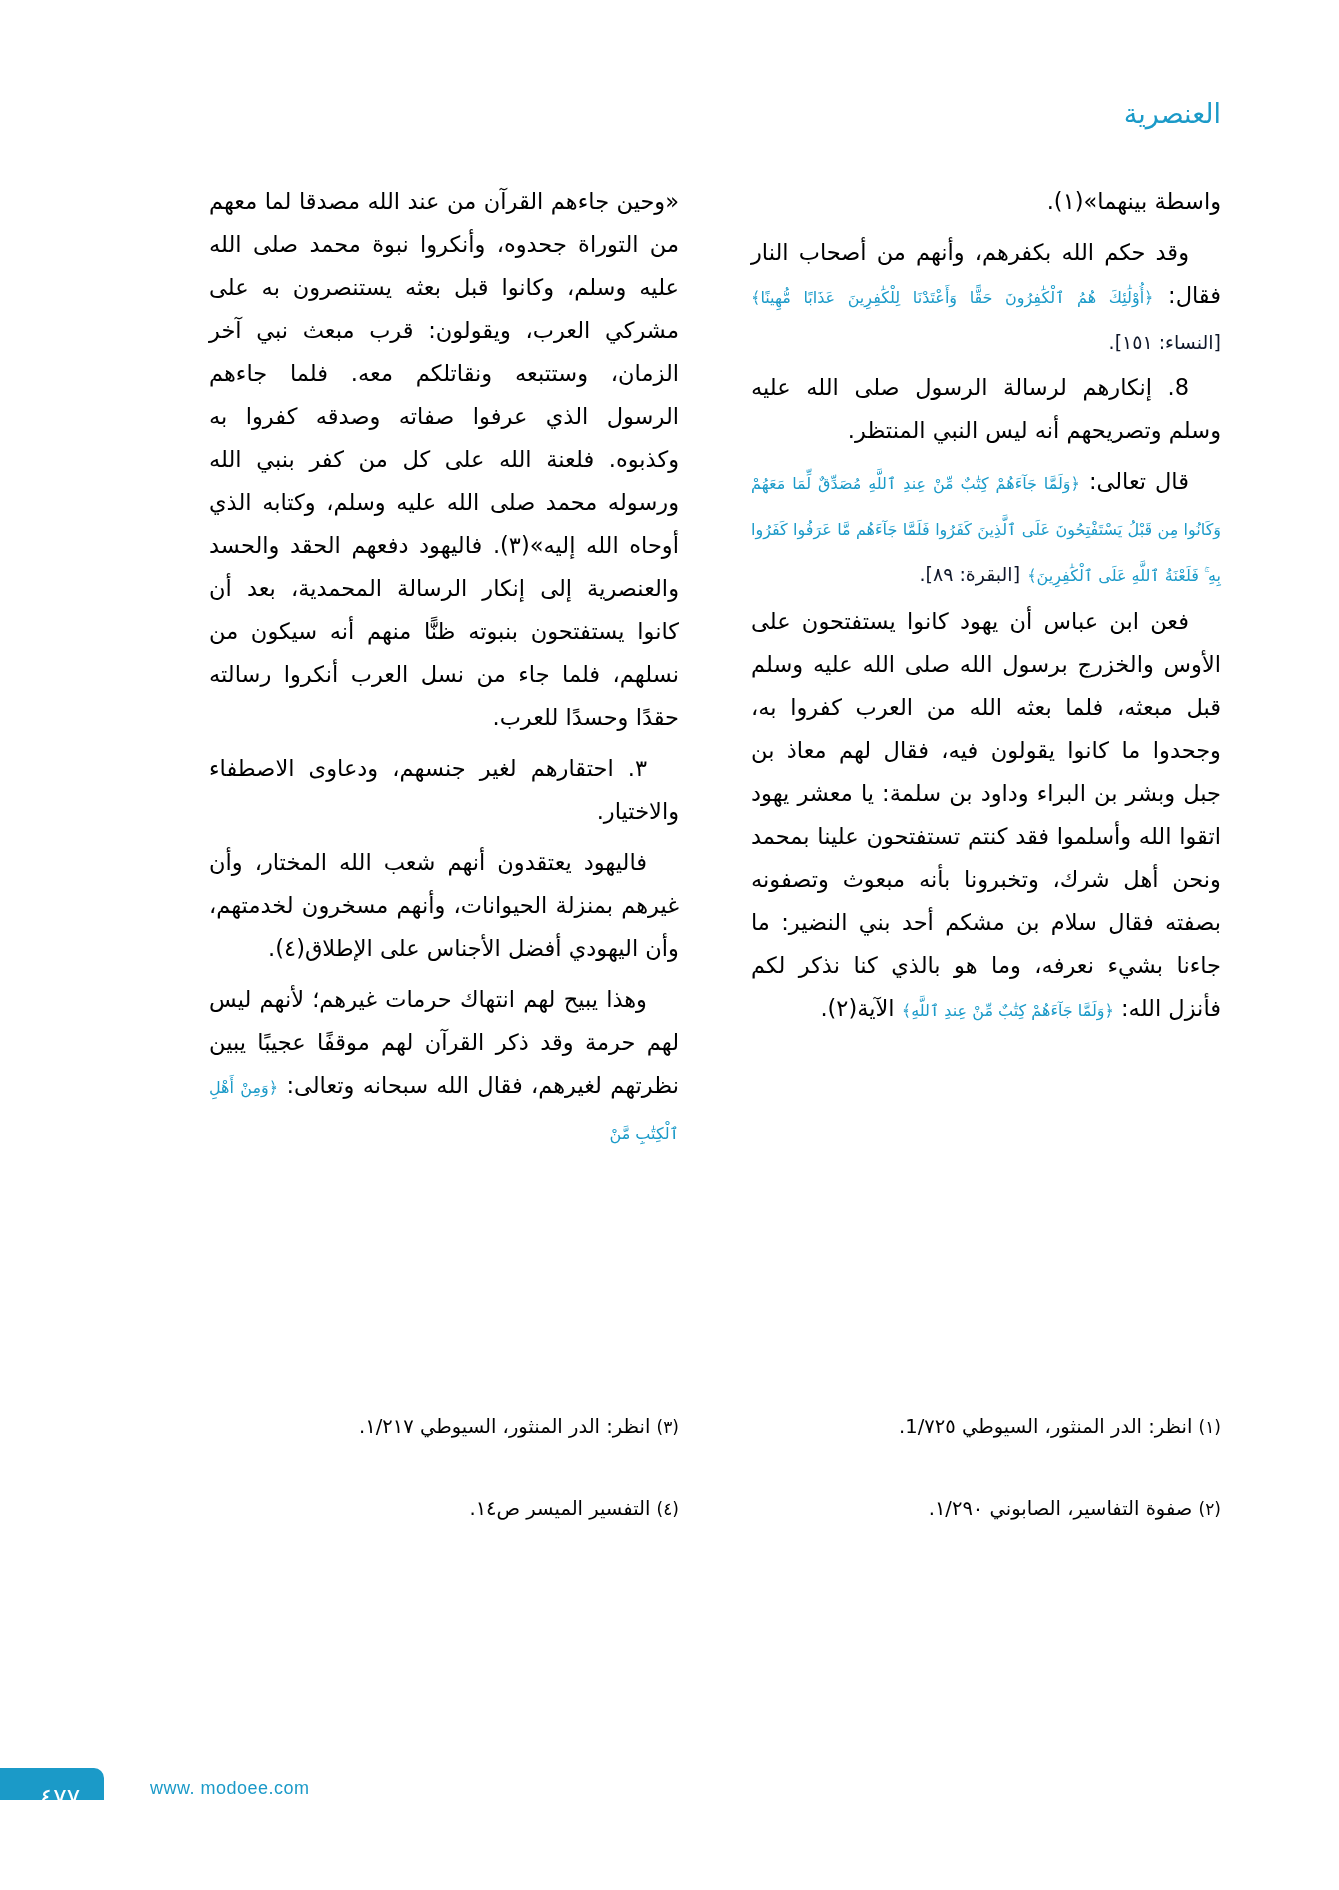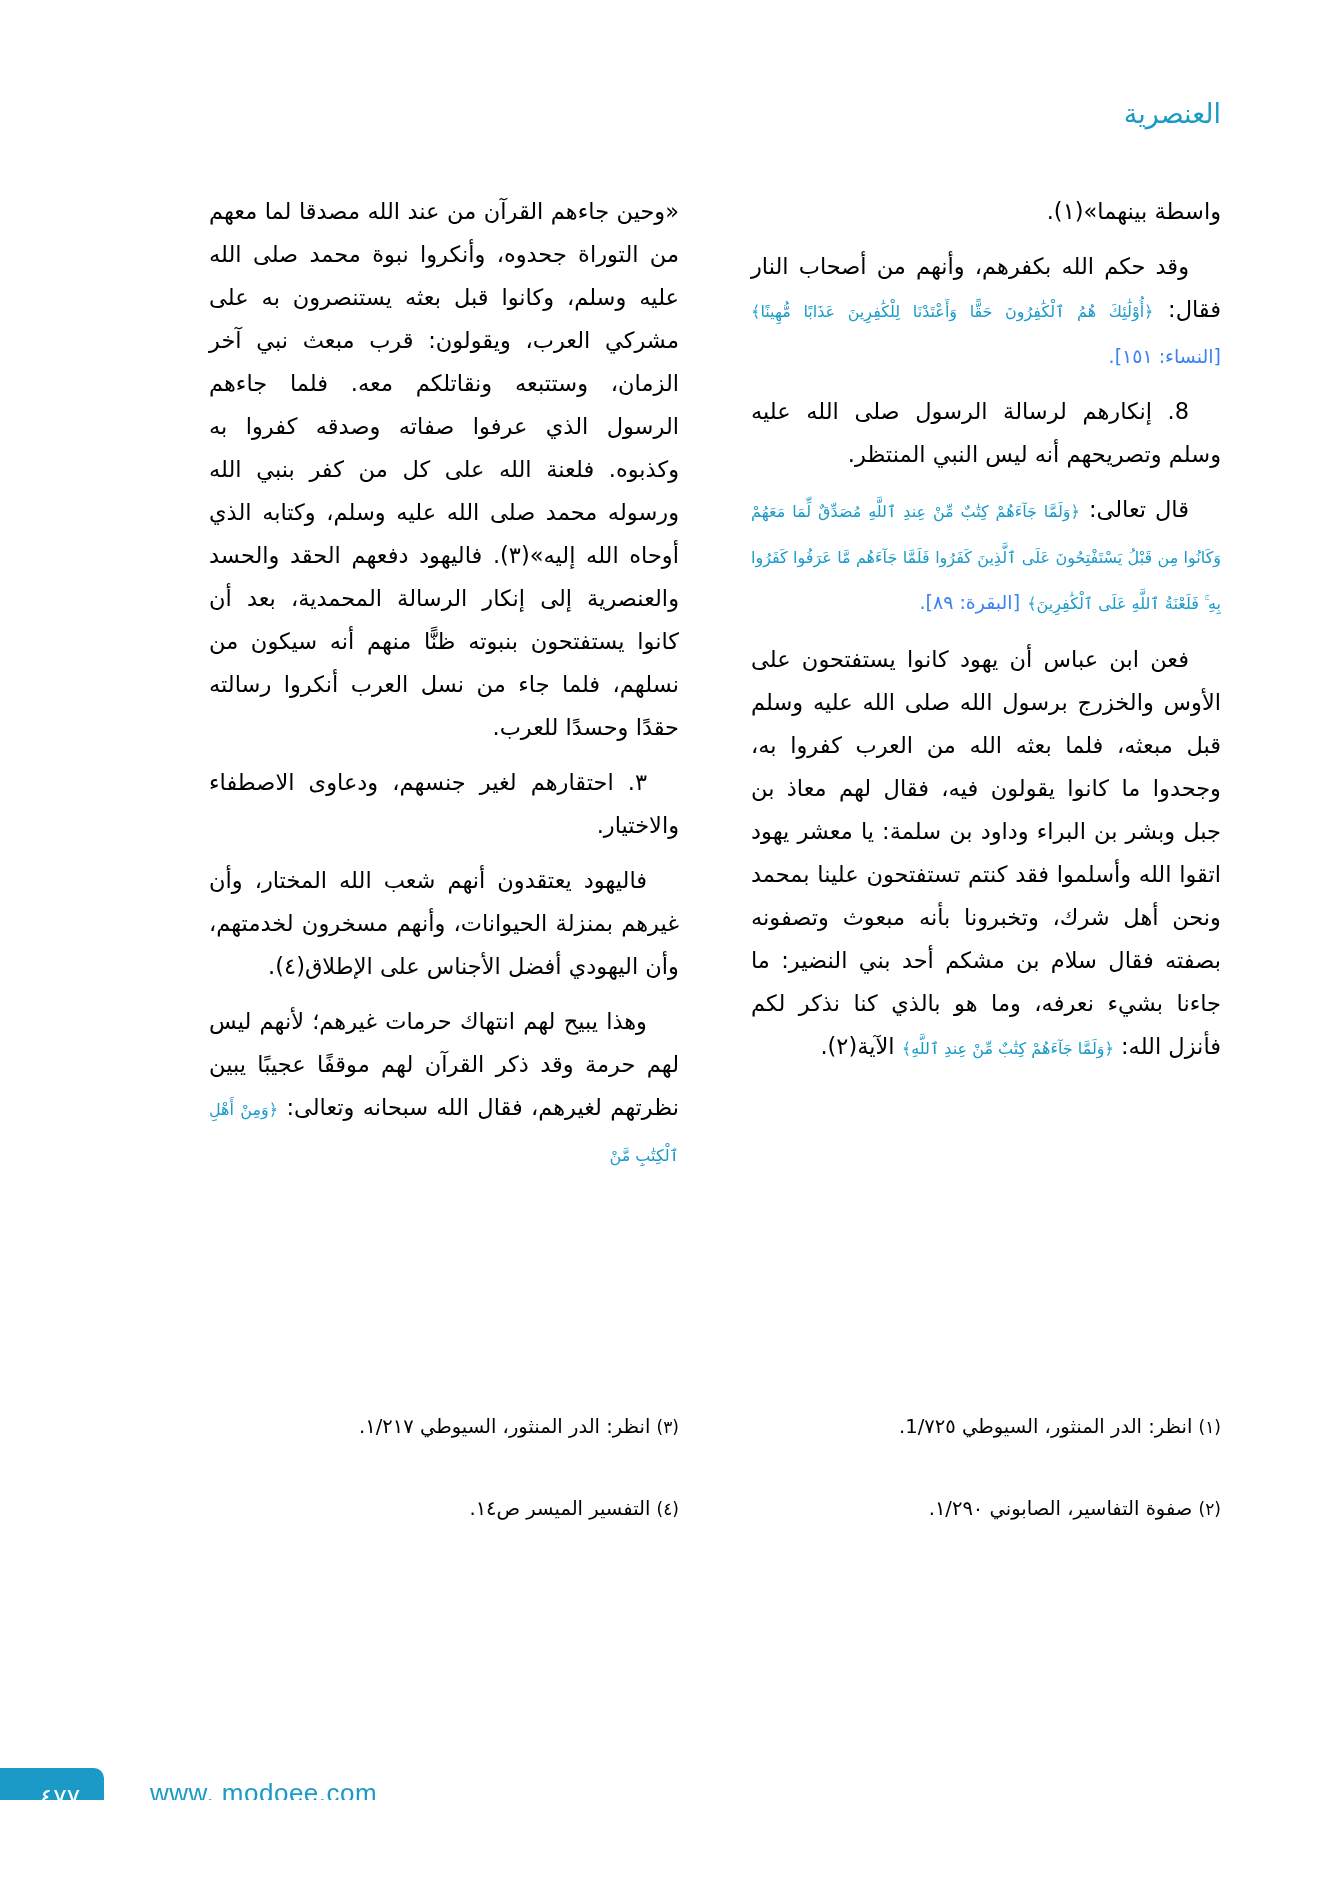--- a/index.html
+++ b/index.html
@@ -46,33 +46,33 @@
   .col {
     width: 470px;
     direction: rtl;
     text-align: justify;
     text-justify: inter-word;
   }
   .p {
     font-size: 22.5px;
     line-height: 43px;
     color: #000000;
-    margin: 12px 0 8px 0;
+    margin: 2px 0 8px 0;
     text-align: justify;
   }
   .p.indent {
     text-indent: 32px;
   }
   .quran {
     color: #1b9ac8;
     font-size: 16px;
     line-height: 44px;
   }
   .ref {
-    color: #3b82f6;
+    color: #0f172a;
     font-size: 19px;
   }
   .tight { margin-bottom: 2px; }
 
   
   .footnotes {
     position: absolute;
     top: 1362px;
     right: 118px;
     width: 1105px;
@@ -113,21 +113,21 @@
     line-height: 60px;
     text-align: center;
     color: #ffffff;
     font-size: 25px;
     font-family: "DejaVu Sans", sans-serif;
   }
   .site {
     position: absolute;
     left: 150px;
     top: 1778px;
-    font-size: 26px;
+    font-size: 18px;
     color: #1b9ac8;
     font-family: "Liberation Sans", sans-serif;
     letter-spacing: 0.5px;
   }
 </style>
 </head>
 <body>
 
 <div class="page">
 

